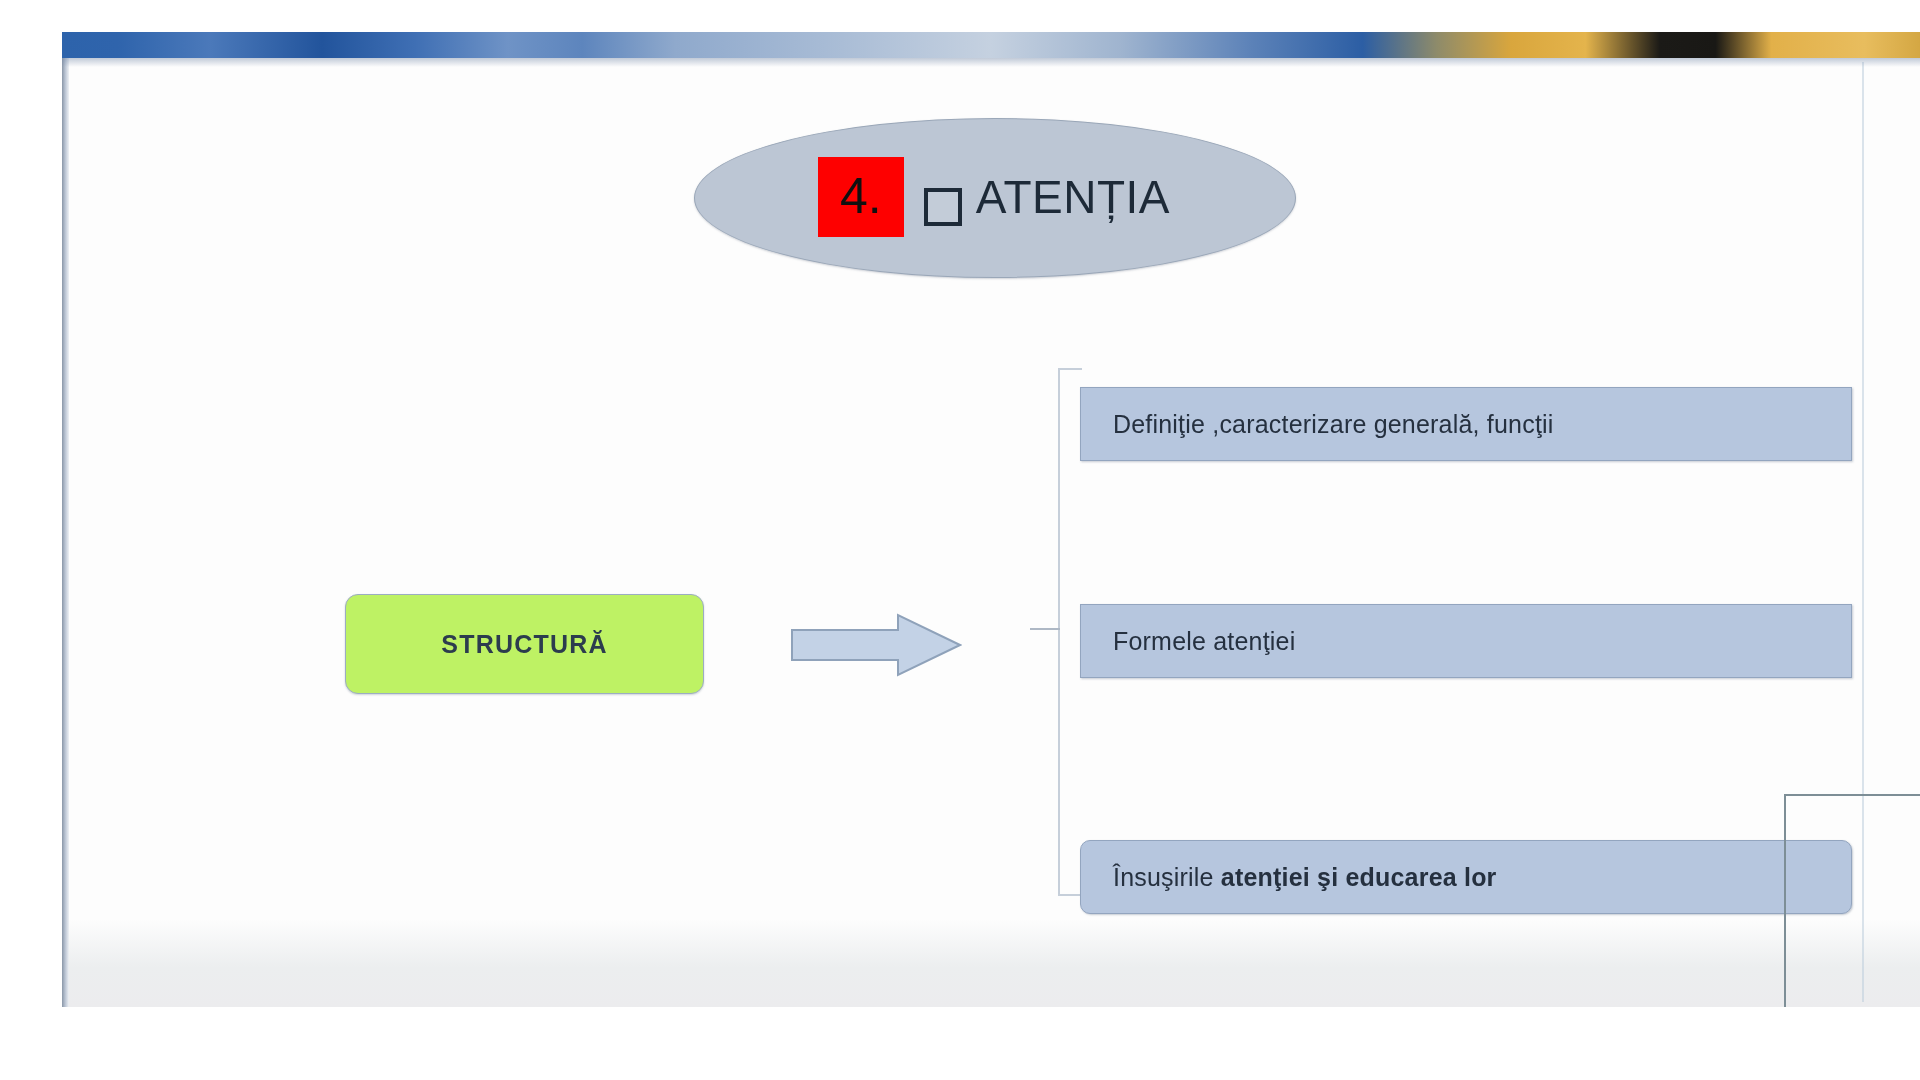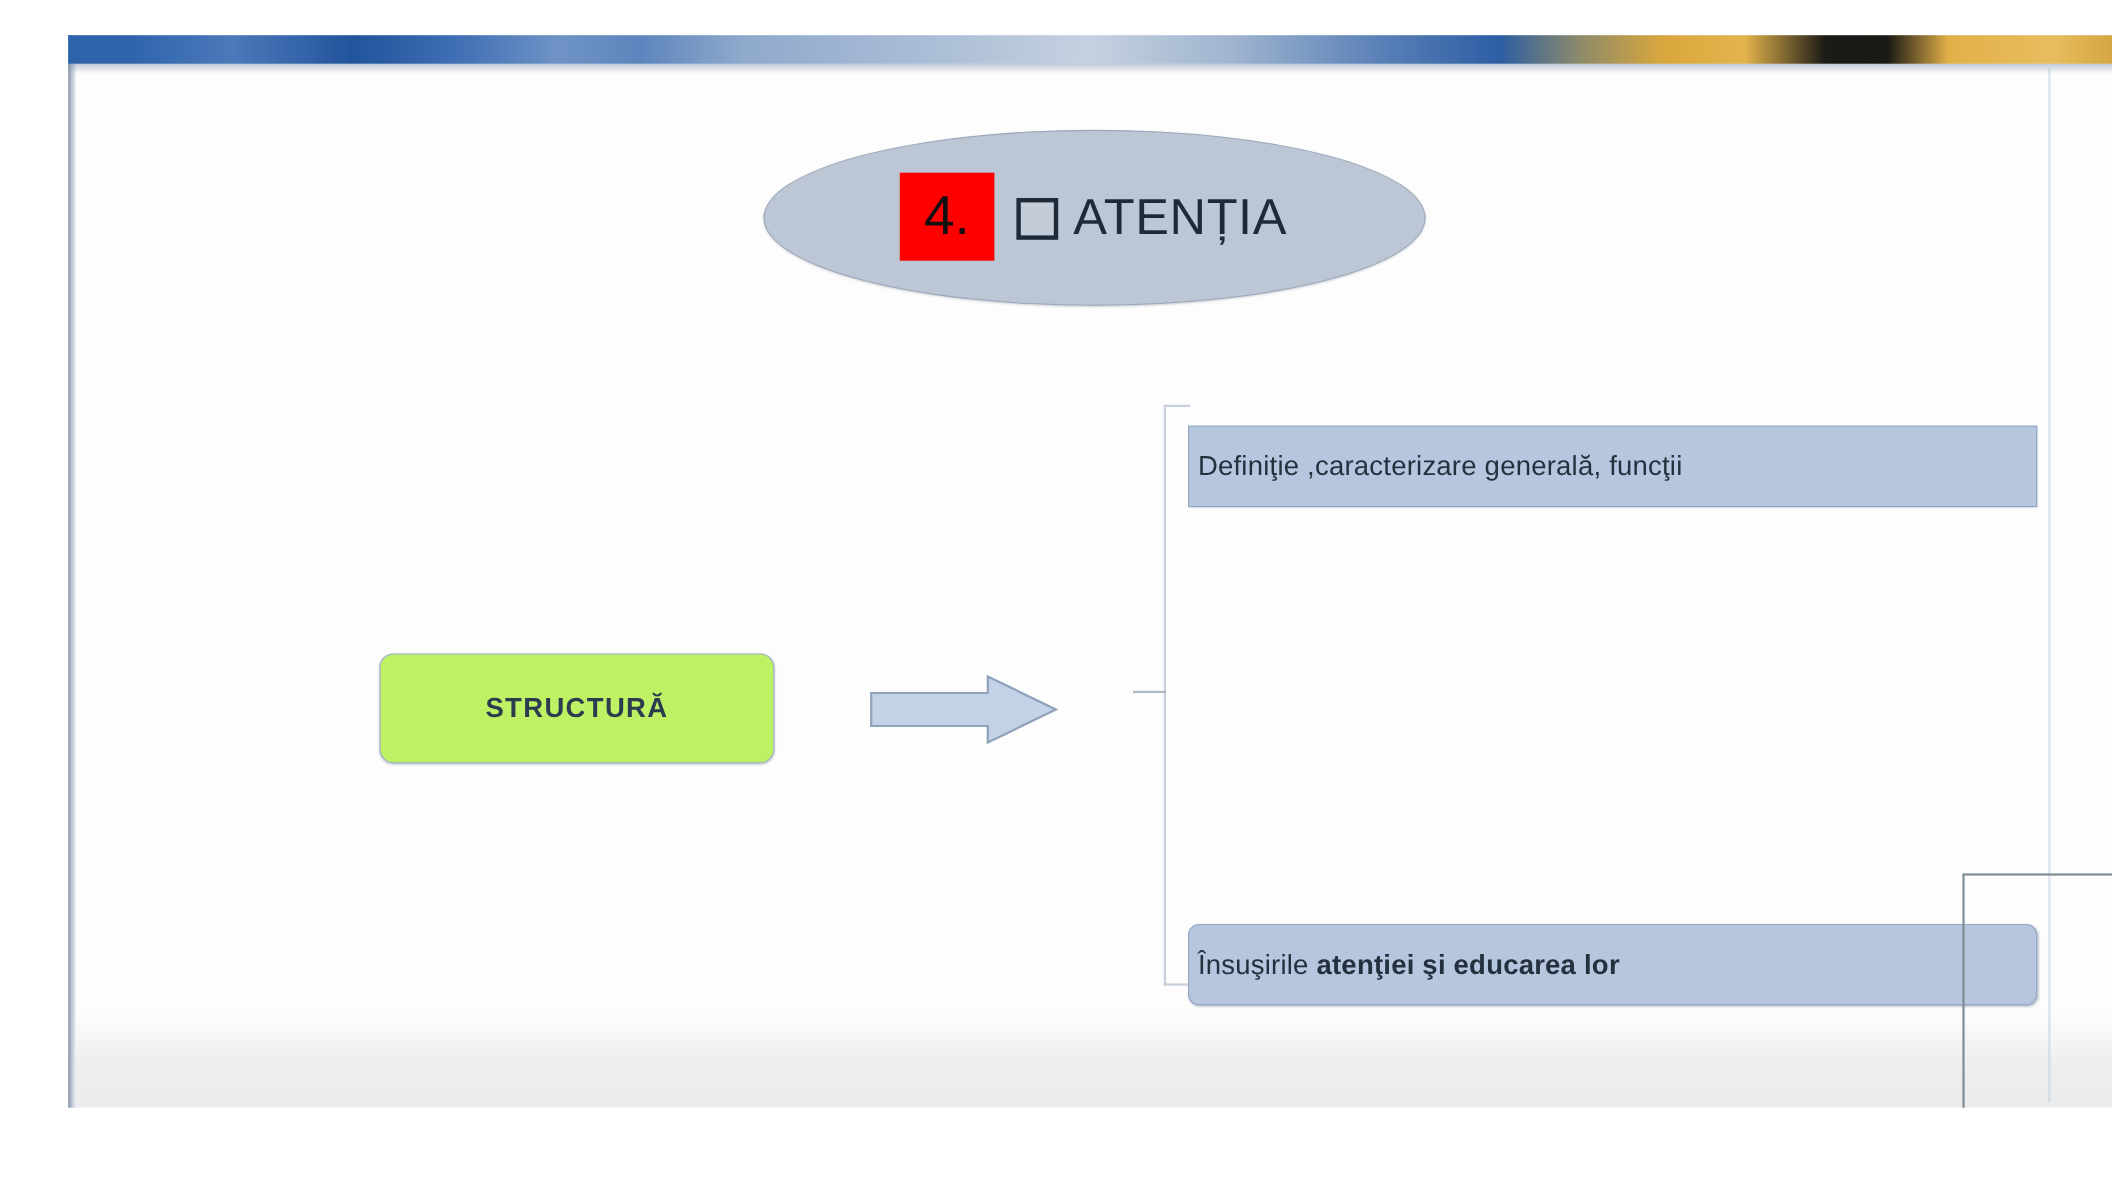--- a/index.html
+++ b/index.html
@@ -130,21 +130,21 @@
     font-size: 50px;
     font-weight: 400;
     line-height: 1;
     padding: 14px 22px 16px 22px;
     letter-spacing: 0px;
     font-family: "Liberation Sans", sans-serif;
   }
 
   #title-text-wrap {
     display: flex;
-    align-items: center;
+    align-items: flex-end;
     gap: 14px;
     margin-left: 20px;
     color: #1d2a38;
     font-size: 46px;
     font-weight: 400;
     letter-spacing: 0.5px;
     filter: blur(0.35px);
   }
 
   .bullet-square {
@@ -223,21 +223,21 @@
     height: 72px;
     background: #b6c6de;
     border: 1px solid #93a5bf;
     box-shadow: 1px 1px 2px rgba(130,142,160,0.45);
     display: flex;
     align-items: center;
     z-index: 3;
     filter: blur(0.3px);
   }
   .content-box .box-text {
-    padding-left: 8px;
+    padding-left: 32px;
     color: #25303f;
     font-size: 25px;
     letter-spacing: 0.2px;
     font-family: "Liberation Sans", sans-serif;
     white-space: nowrap;
     text-align: right;
   }
   #box-definitie { top: 355px; }
   #box-formele   { top: 572px; }
   #box-insusirile{ top: 808px; border-radius: 10px; }
@@ -297,20 +297,23 @@
       </svg>
     </div>
 
     <div id="bracket"></div>
     <div id="bracket-stub"></div>
 
     <div class="content-box" id="box-definitie">
       <span class="box-text">Definiţie ,caracterizare generală, funcţii</span>
     </div>
 
+    <div class="content-box" id="box-formele">
+      <span class="box-text">Formele atenţiei</span>
+    </div>
 
     <div class="content-box" id="box-insusirile">
       <span class="box-text"><span>Însuşirile </span><b>atenţiei şi educarea lor</b></span>
     </div>
 
     <div id="stray-rect"></div>
 
   </div>
 
   <div id="slide-left-edge"></div>

